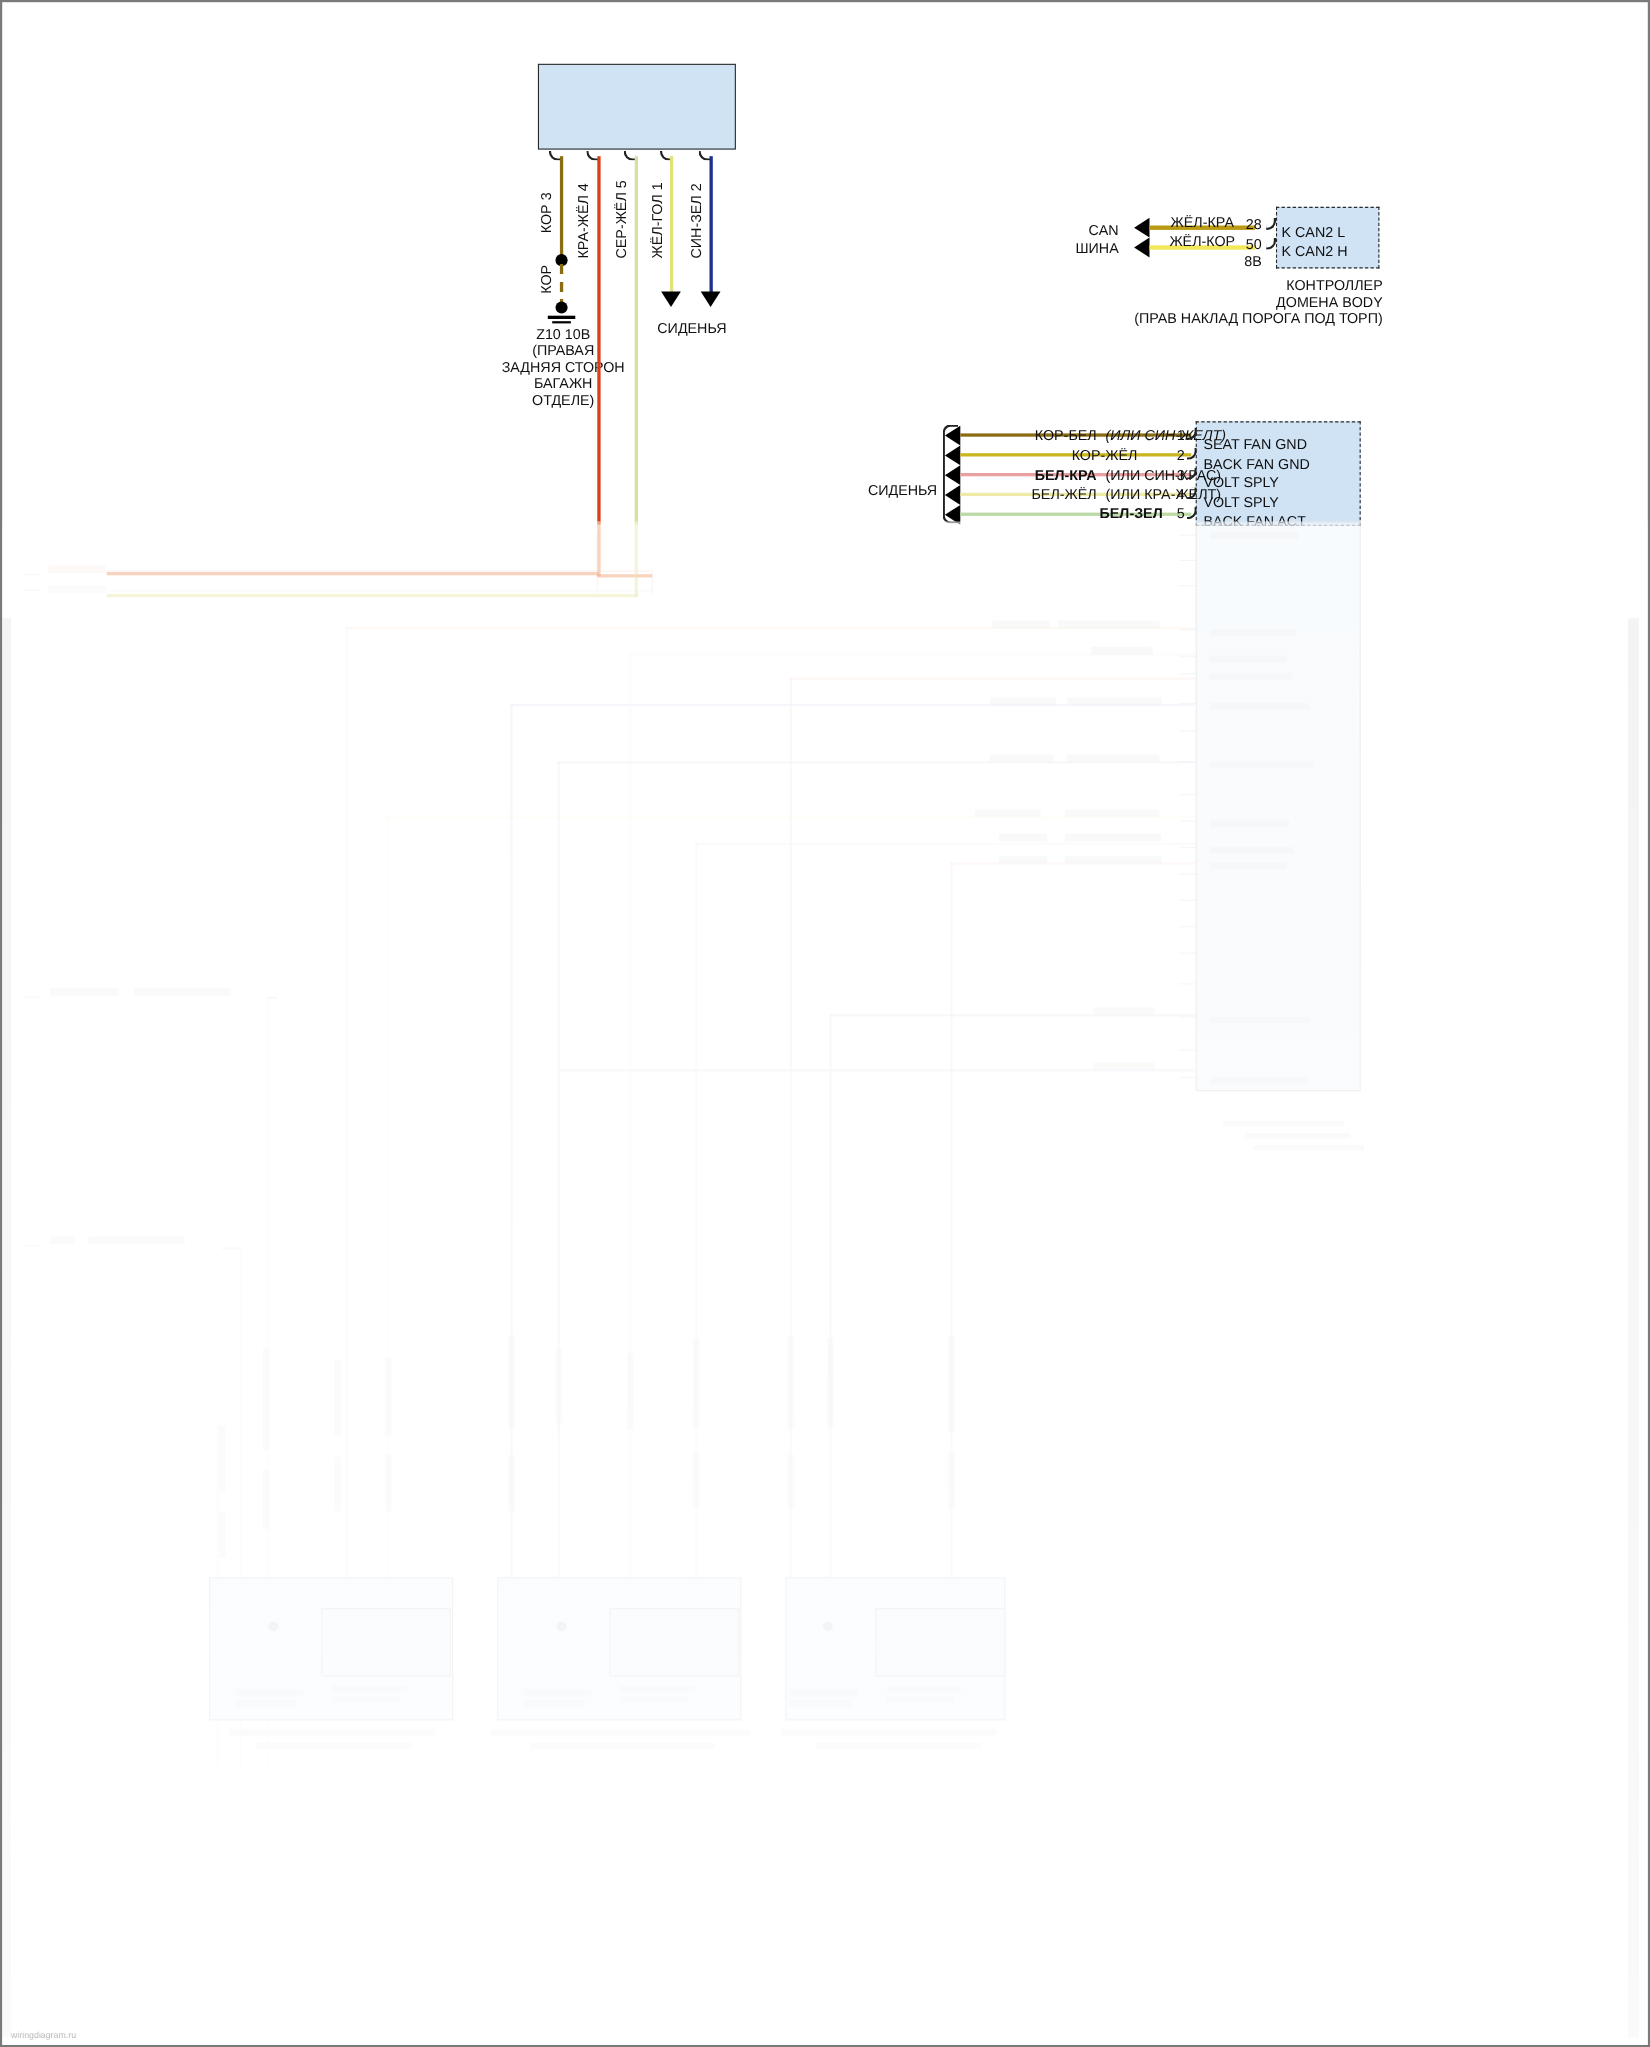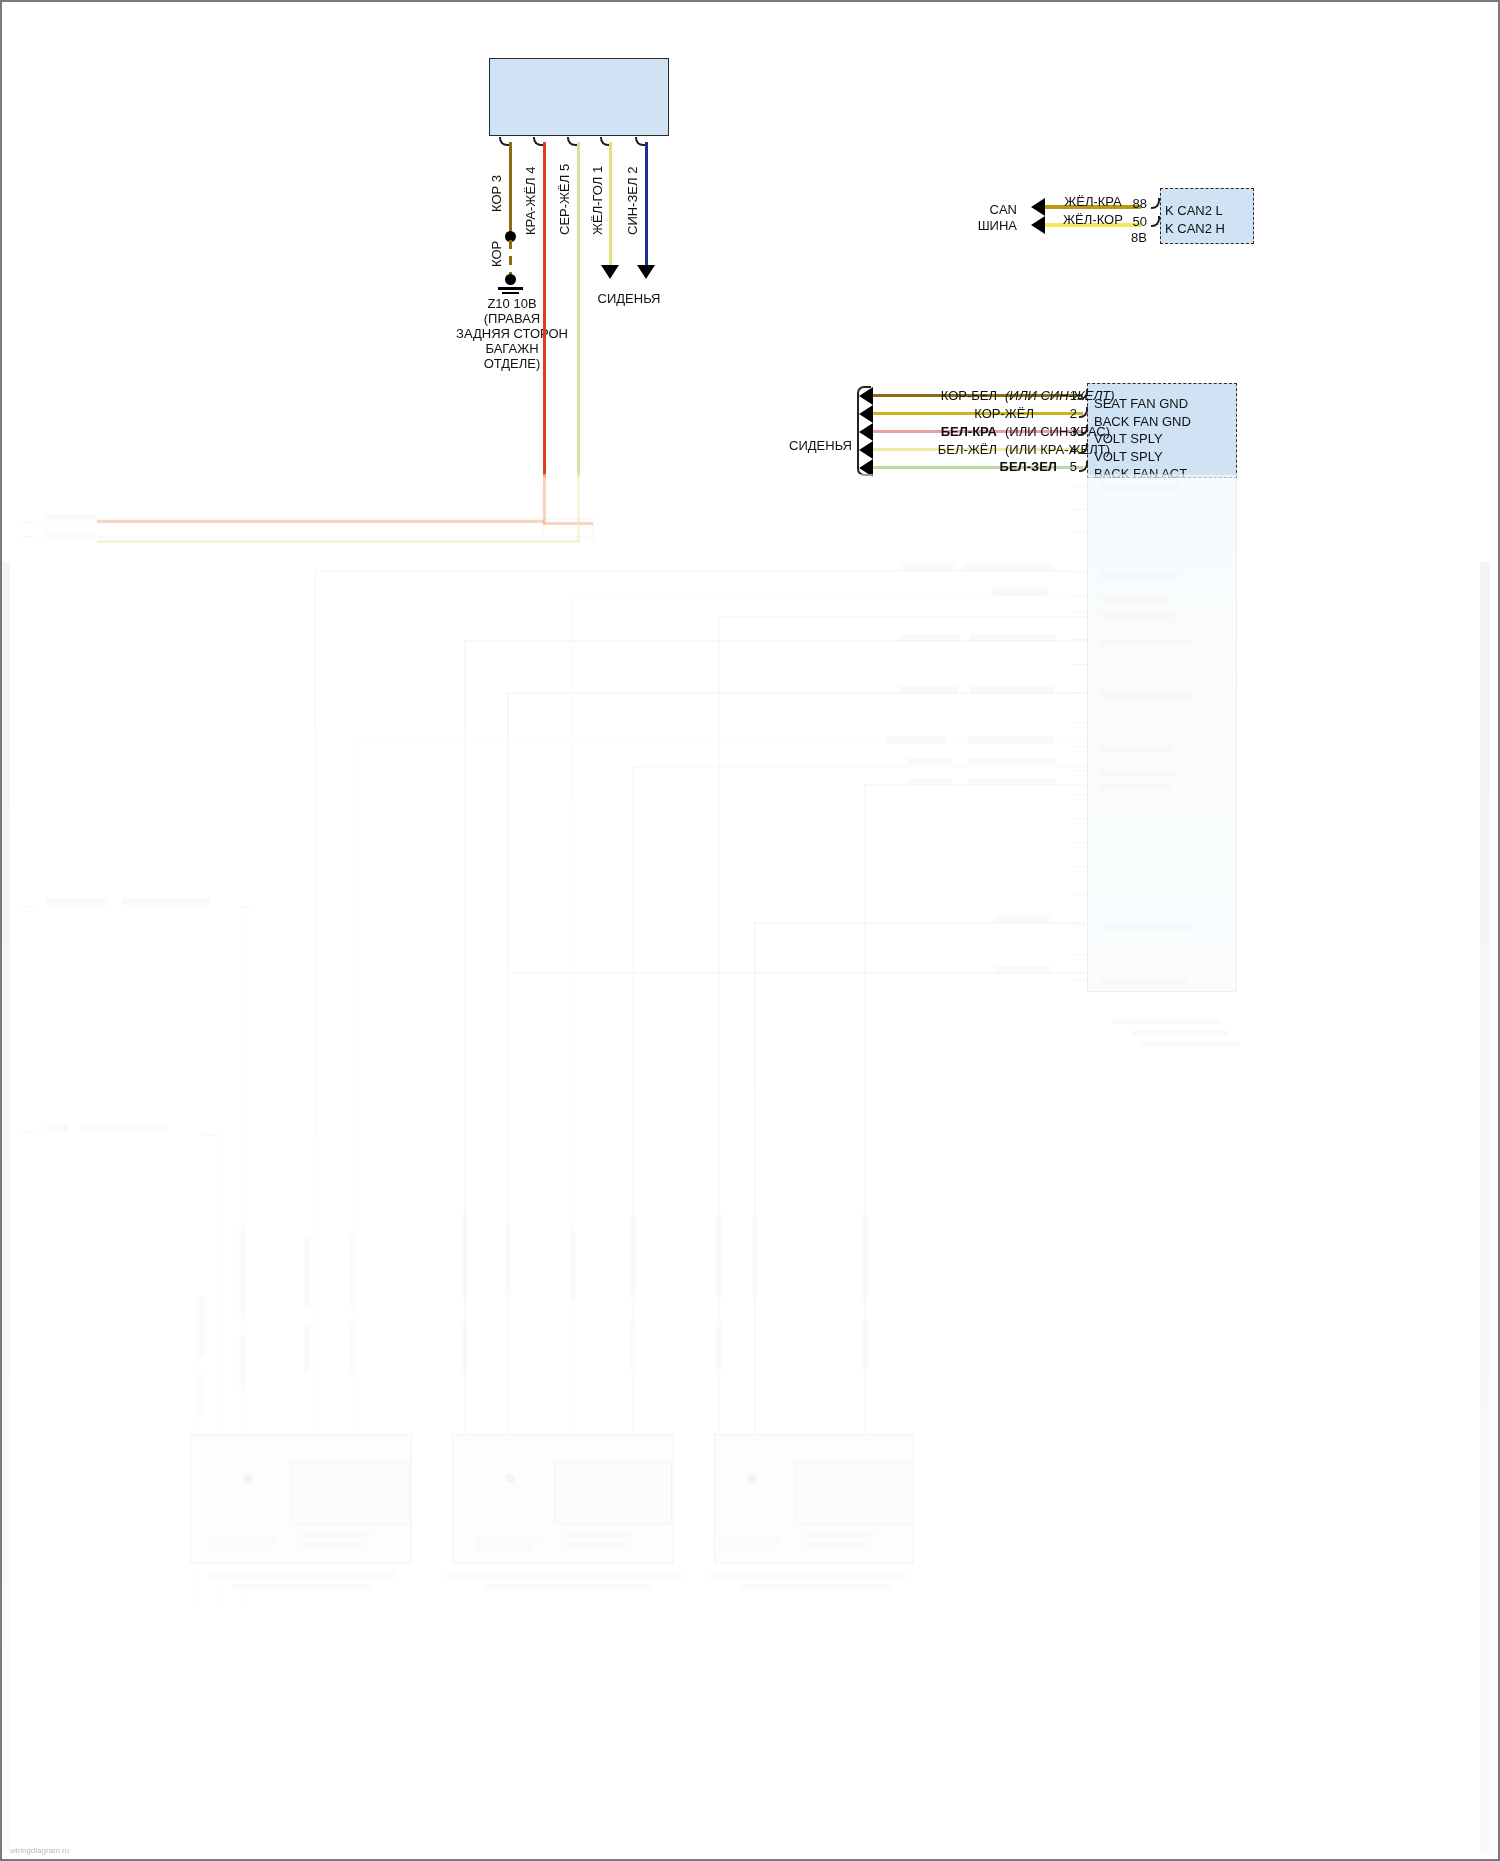--- a/index.html
+++ b/index.html
@@ -94,33 +94,38 @@
   <div class="abs txt c" style="left:562px;top:289px;width:130px;">СИДЕНЬЯ</div>
 
   <div class="boxdash abs" style="left:1158px;top:186px;width:94px;height:56px;"></div>
 
   <div class="abs txt r" style="left:960px;top:200px;width:55px;">CAN</div>
   <div class="abs txt r" style="left:960px;top:216px;width:55px;">ШИНА</div>
 
   <div class="arrowL" style="left:1029px;top:196px;"></div>
   <div class="wire" style="left:1043px;top:203px;width:96px;height:4px;background:#b99a12;"></div>
   <div class="abs txt c" style="left:1046px;top:192px;width:90px;">ЖЁЛ-КРА</div>
-  <div class="abs txt r" style="left:1120px;top:194px;width:25px;">88</div>
+  <div class="abs txt r" style="left:1120px;top:194px;width:25px;">28</div>
   <div class="pinhook" style="left:1148px;top:197px;transform:rotate(-90deg);"></div>
   <div class="abs txt" style="left:1163px;top:201px;">K CAN2 L</div>
 
   <div class="arrowL" style="left:1029px;top:214px;"></div>
   <div class="wire" style="left:1043px;top:221px;width:96px;height:4px;background:#f2e85a;"></div>
   <div class="abs txt c" style="left:1046px;top:210px;width:90px;">ЖЁЛ-КОР</div>
   <div class="abs txt r" style="left:1120px;top:212px;width:25px;">50</div>
   <div class="pinhook" style="left:1148px;top:215px;transform:rotate(-90deg);"></div>
   <div class="abs txt" style="left:1163px;top:219px;">K CAN2 H</div>
 
   <div class="abs txt r" style="left:1120px;top:228px;width:25px;">8B</div>
 
+  <div class="abs txt r" style="left:1000px;top:250px;width:255px;">
+    <div>КОНТРОЛЛЕР</div>
+    <div>ДОМЕНА BODY</div>
+    <div>(ПРАВ НАКЛАД ПОРОГА ПОД ТОРП)</div>
+  </div>
 
   <div class="boxdash abs" style="left:1085px;top:381px;width:150px;height:95px;"></div>
 
   <div class="brace" style="left:855px;top:384px;width:14px;height:90px;"></div>
   <div class="abs txt r" style="left:770px;top:436px;width:80px;">СИДЕНЬЯ</div>
 
   <div class="arrowL" style="left:857px;top:385px;"></div>
   <div class="wire" style="left:871px;top:392px;width:210px;height:3px;background:#8a6d13;"></div>
   <div class="abs txt r" style="left:875px;top:386px;width:120px;">КОР-БЕЛ</div>
   <div class="abs txt" style="left:1003px;top:386px;font-style:italic;">(ИЛИ СИН-ЖЕЛТ)</div>

